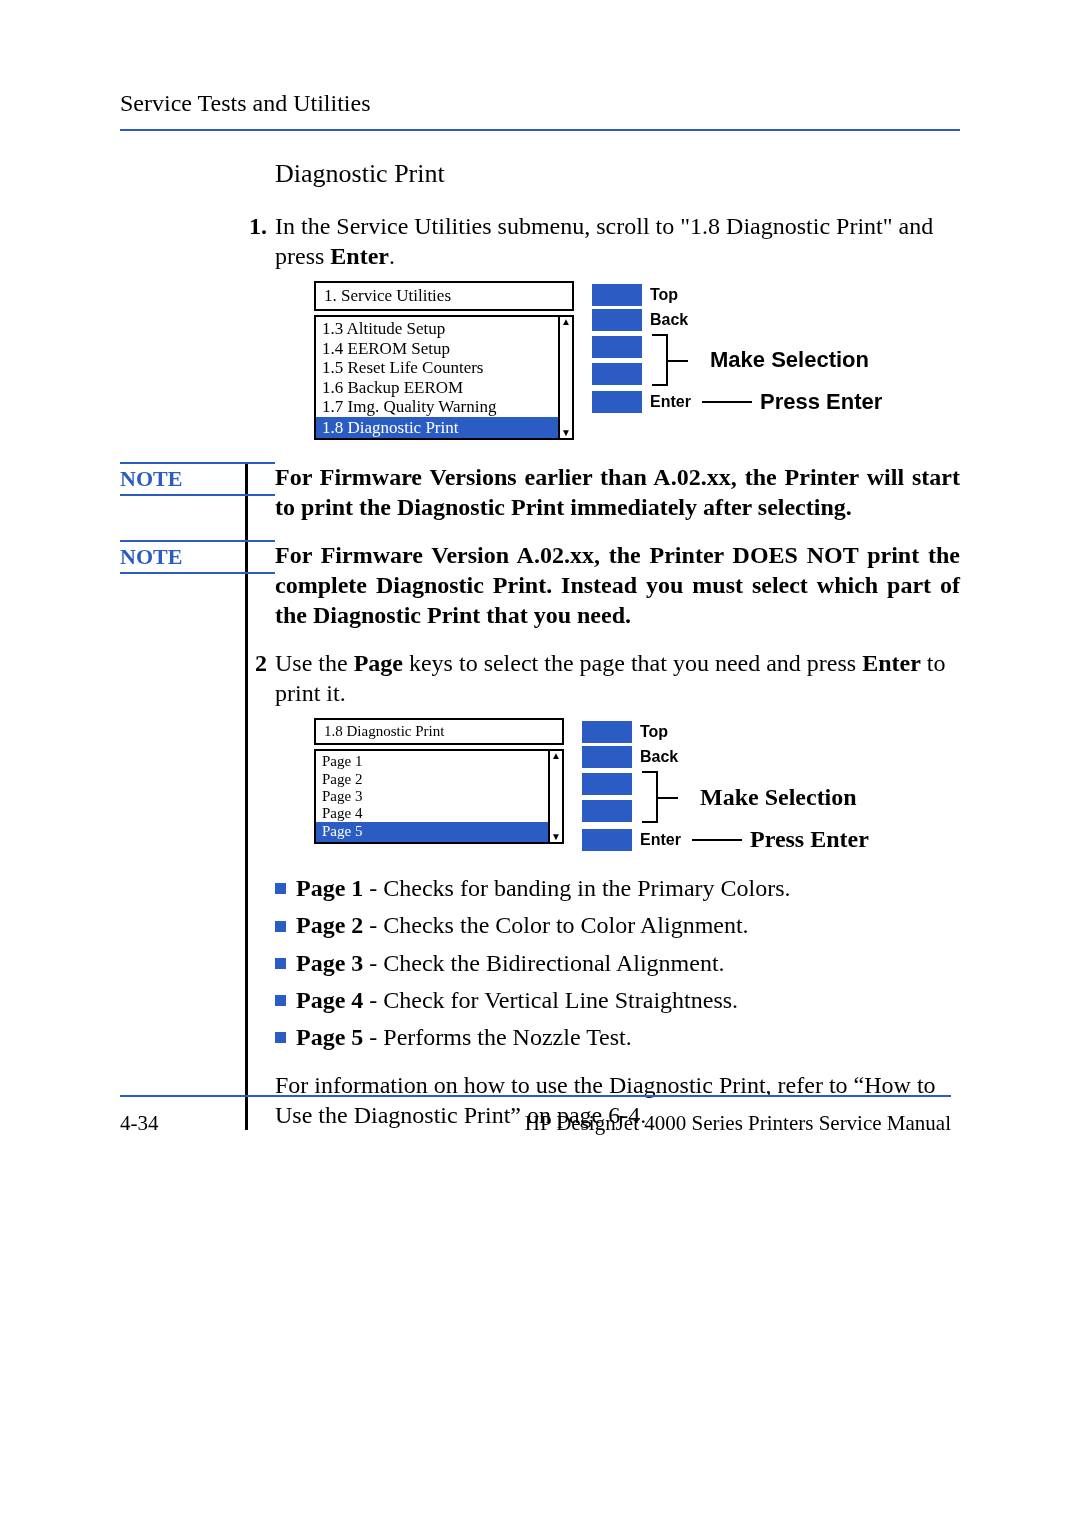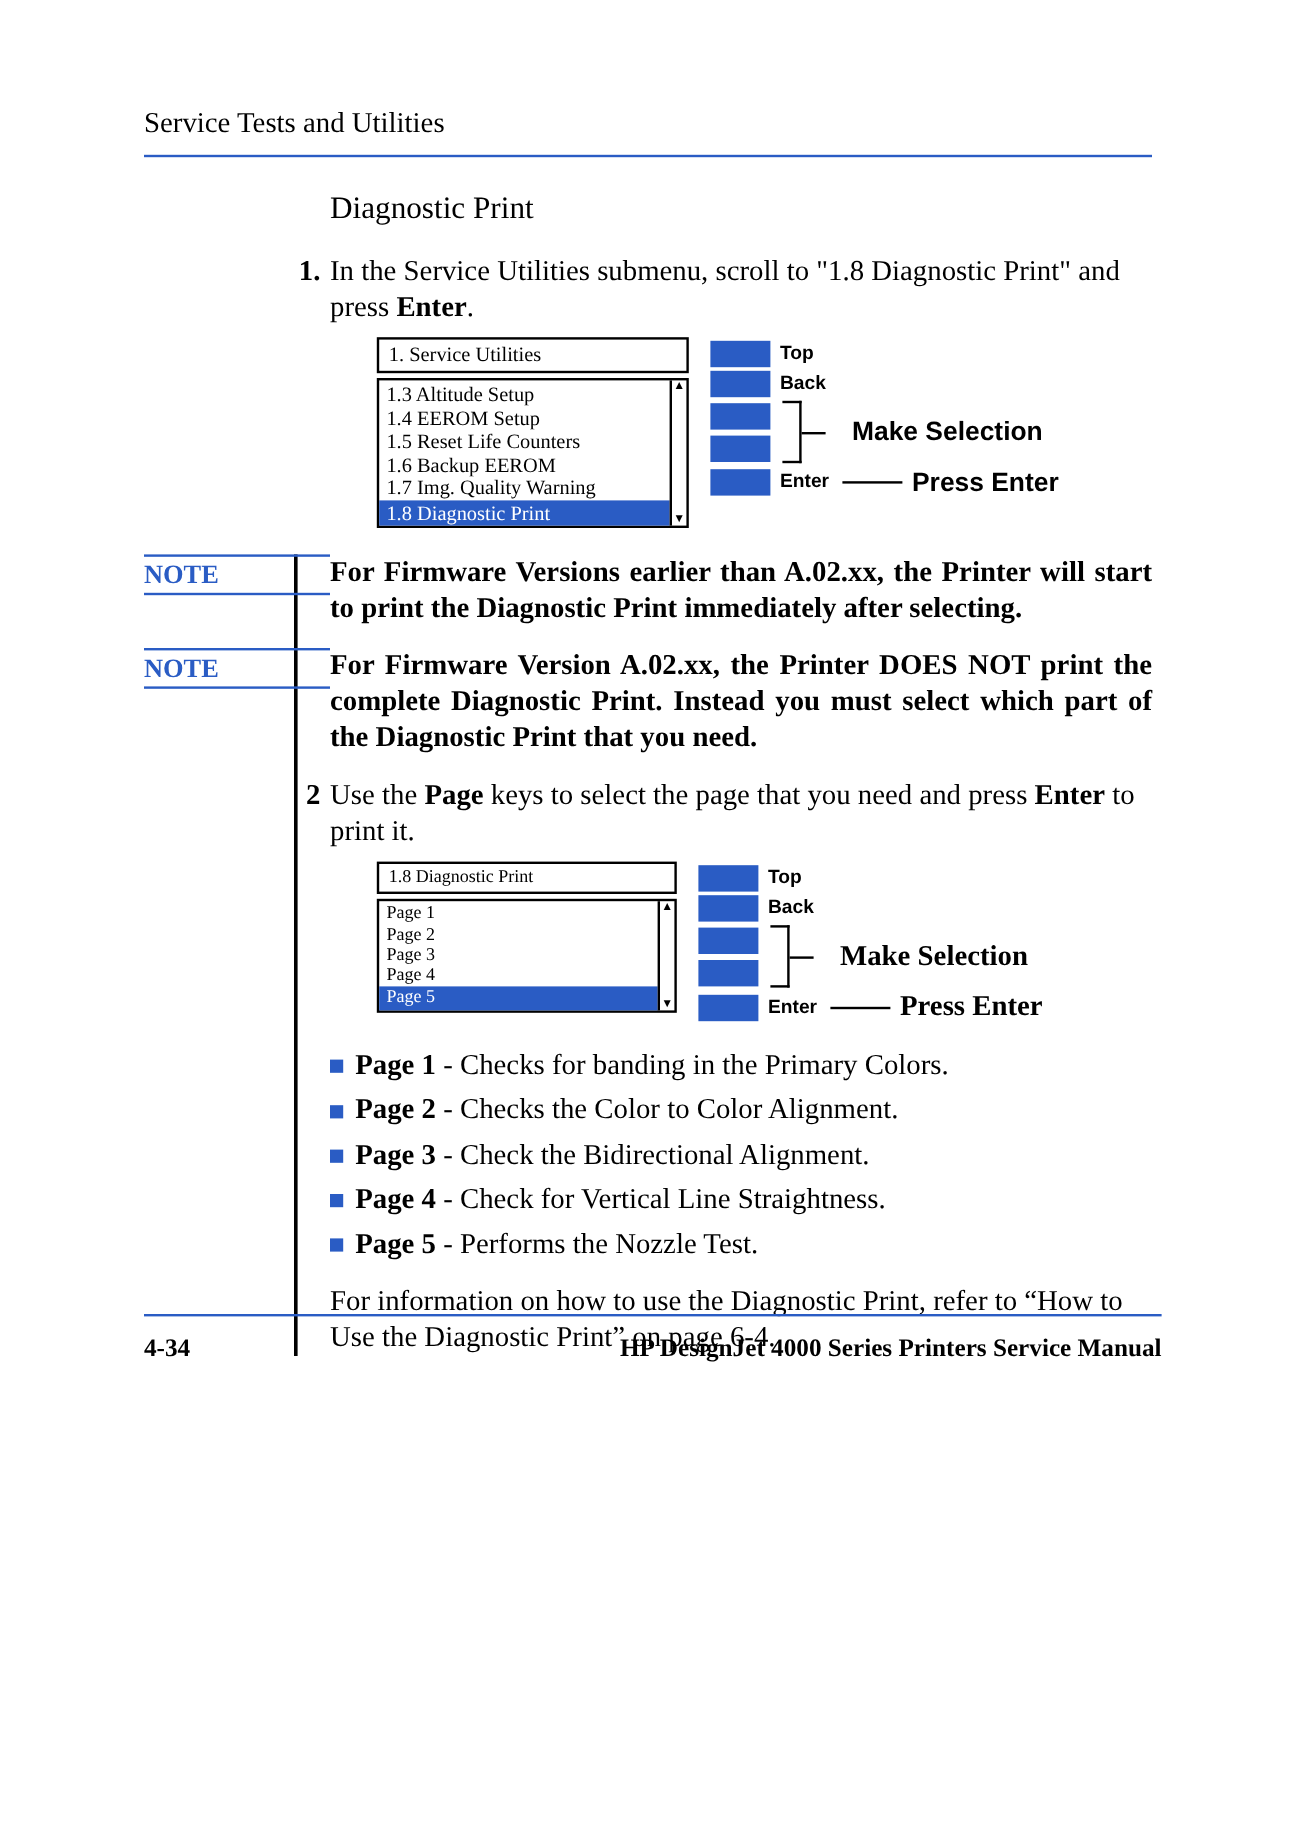--- a/index.html
+++ b/index.html
@@ -227,23 +227,22 @@
     right: -22px;
     top: 50%;
     width: 20px;
     height: 2px;
     background: #000;
   }
 
   .footer {
     position: absolute;
     left: 120px;
-    right: 112px;
+    right: 129px;
     bottom: 60px;
-    font-weight: bold;
   }
   .footer-line {
     display: flex;
     justify-content: space-between;
     font-size: 21px;
   }
   .footer-right { font-family: "Times New Roman", serif; }
 </style>
 </head>
 <body>

